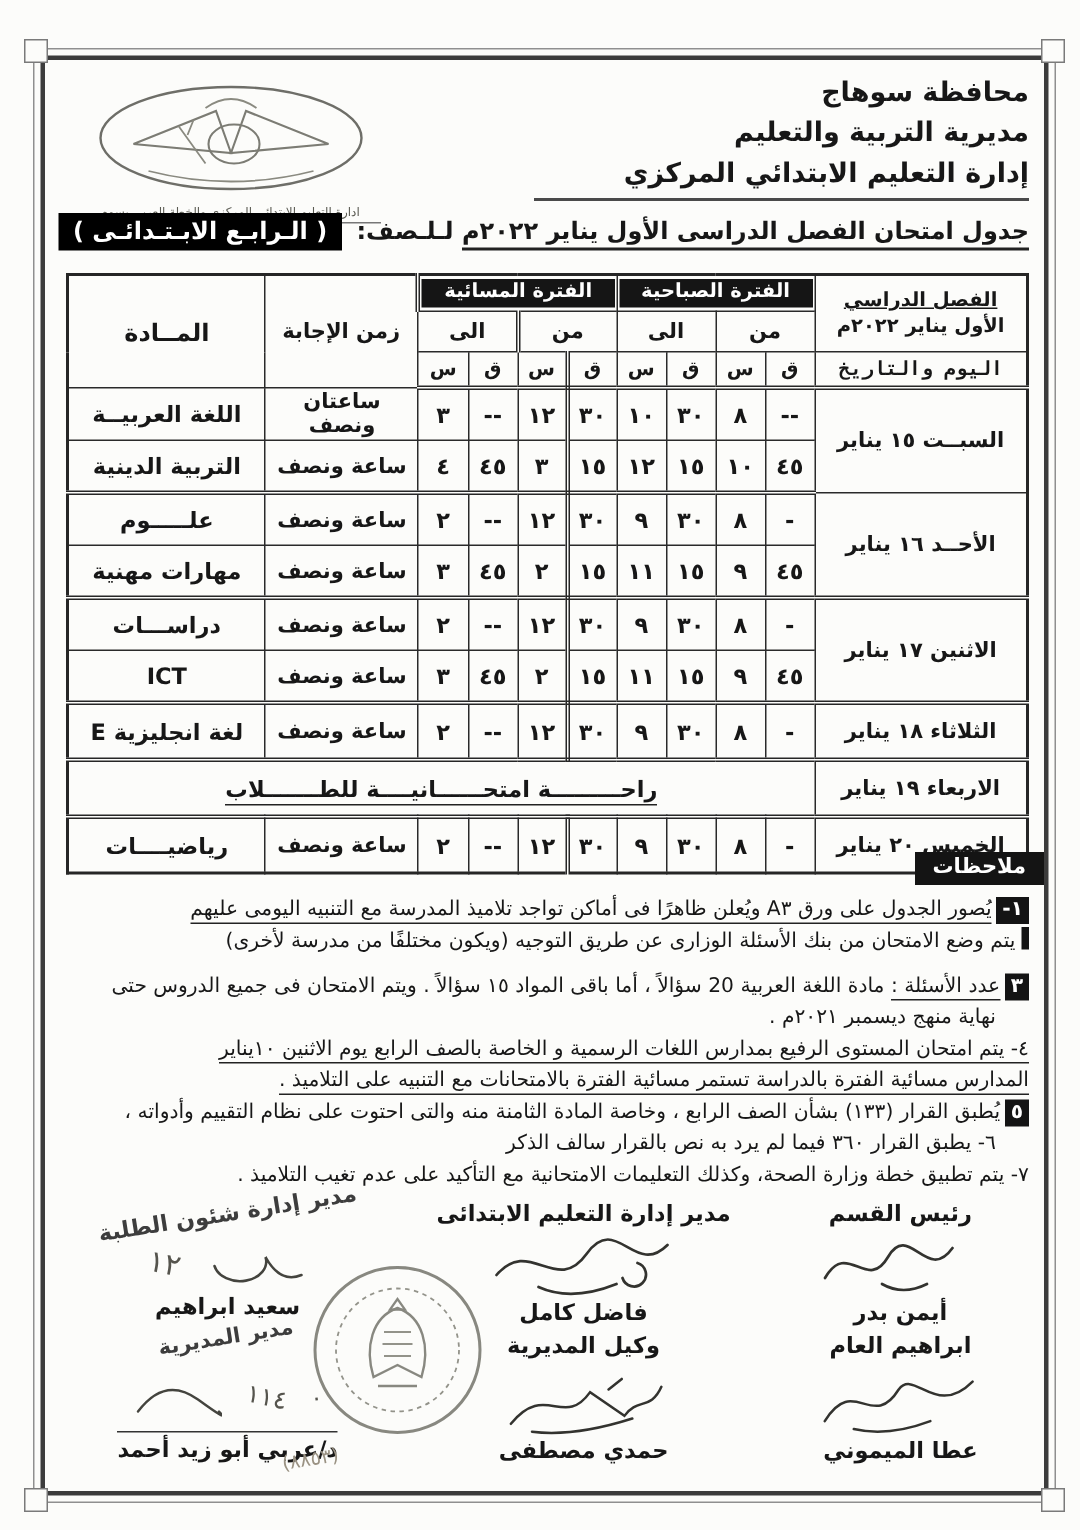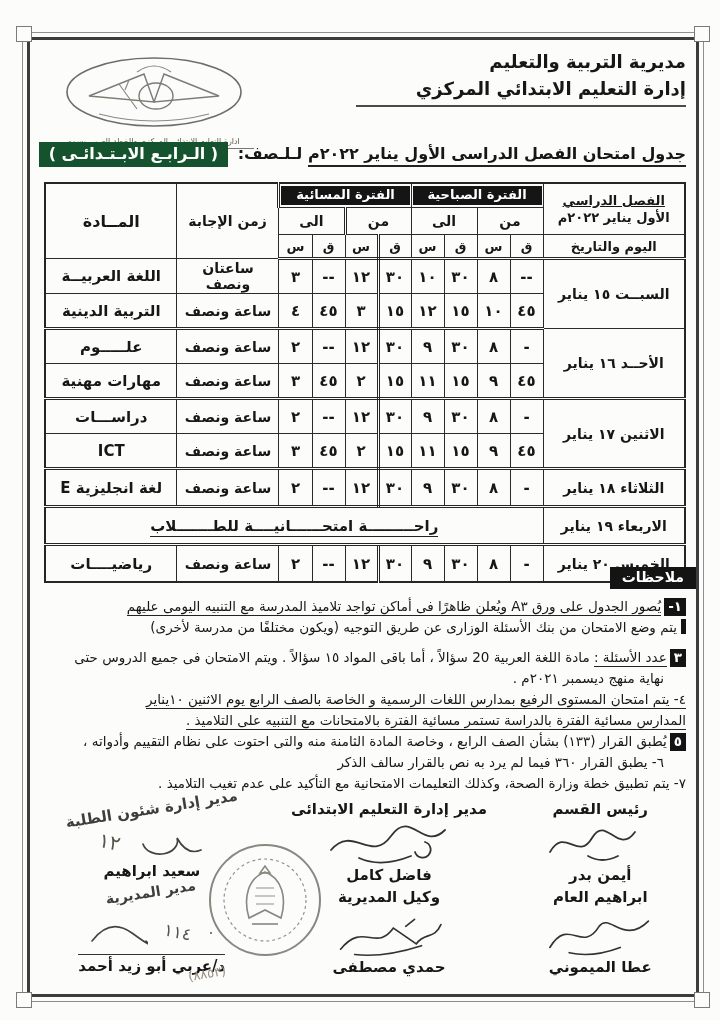--- a/index.html
+++ b/index.html
@@ -22,31 +22,31 @@
 
   
   .org{position:absolute;top:4px;right:2px;width:330px;text-align:right;
        font-size:18px;font-weight:bold;line-height:27px;border-bottom:2px solid #4a4a4a;padding-bottom:3px;}
   .logo-wrap{position:absolute;top:10px;left:16px;width:200px;text-align:center;direction:rtl;}
   .logo-caption{font-size:8px;color:#5a5a52;letter-spacing:.5px;border-bottom:1px solid #777;
                 padding-bottom:2px;margin-top:1px;white-space:nowrap;}
   
   .title-row{position:absolute;top:100px;right:2px;left:0;font-size:16px;font-weight:bold;white-space:nowrap;}
   .title-underlined{border-bottom:2px solid #222;padding-bottom:2px;}
-  .class-box{background:#14532d;color:#fff;padding:2px 10px 4px;margin-right:4px;letter-spacing:1px;}
+  .class-box{background:#000000;color:#fff;padding:2px 10px 4px;margin-right:4px;letter-spacing:1px;}
 
   
   .tbl-wrap{position:absolute;top:138px;right:2px;left:6px;}
   table{border-collapse:collapse;width:100%;table-layout:fixed;border:2px solid #262626;}
   th,td{border:1px solid #2a2a2a;text-align:center;vertical-align:middle;
         font-weight:bold;padding:1px;overflow:hidden;}
   .lbl-black{display:block;background:#151515;color:#fff;font-size:13px;margin:1px 0;padding:1px 0 3px;}
   .corner-cell{font-size:13px;line-height:17px;}
   .corner-l1{text-decoration:underline;}
-  .daydate{font-size:13px;}
+  .daydate{font-size:13px;font-family:Liberation Mono, monospace;}
   .fromto{font-size:14px;height:24px;}
   .qs{font-size:13px;height:20px;}
   .num{font-size:15px;height:31px;}
   .day-cell{font-size:14px;}
   .subj{font-size:15px;}
   .time-cell{font-size:14px;}
   .rest-cell span{font-size:15px;border-bottom:1px solid #222;padding-bottom:1px;}
   .vsep{border-left:3px double #262626;}
   .hsep{border-bottom:3px double #262626;}
   .row-single td{height:33px;}
@@ -83,20 +83,21 @@
   <div class="frame-thin"></div>
   <div class="frame-thick"></div>
   <div class="corner c-tl"></div>
   <div class="corner c-tr"></div>
   <div class="corner c-bl"></div>
   <div class="corner c-br"></div>
 
   <div class="content">
 
     <div class="org">
+      <div>محافظة سوهاج</div>
       <div>مديرية التربية والتعليم</div>
       <div>إدارة التعليم الابتدائي المركزي</div>
     </div>
 
     <div class="logo-wrap">
       <svg width="190" height="78" viewBox="0 0 190 78">
         <ellipse cx="95" cy="38" rx="87" ry="34" fill="none" stroke="#6e6e68" stroke-width="1.6"></ellipse>
         <path d="M30 42 L85 20 L95 48 Z" fill="none" stroke="#7c7c74" stroke-width="1.4"></path>
         <path d="M160 42 L105 20 L95 48 Z" fill="none" stroke="#7c7c74" stroke-width="1.4"></path>
         <ellipse cx="97" cy="42" rx="17" ry="13" fill="none" stroke="#7c7c74" stroke-width="1.4"></ellipse>

